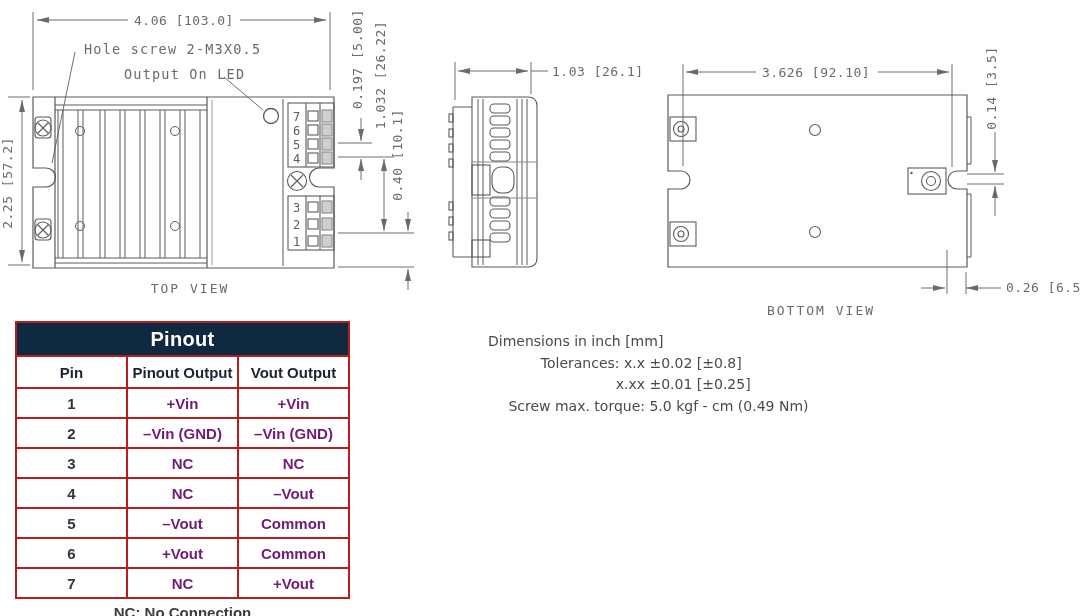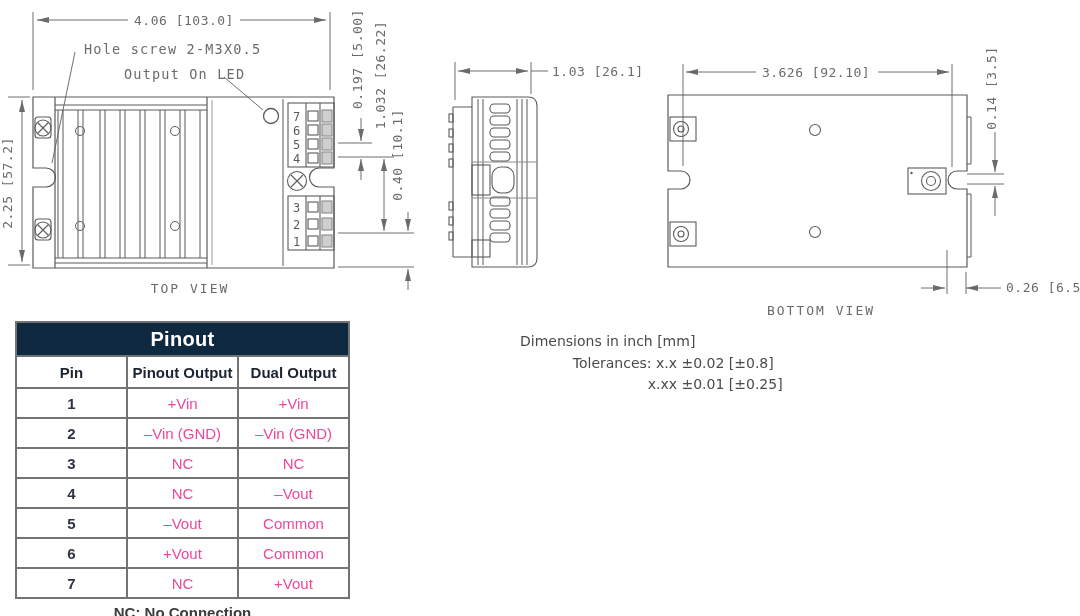--- a/index.html
+++ b/index.html
@@ -7,29 +7,29 @@
           font-family:"Liberation Sans",sans-serif;}
   svg{position:absolute;}
   svg text{font-family:"DejaVu Sans Mono",monospace;fill:#6b6b6b;}
   .dimtxt{font-size:13px;letter-spacing:0.5px;}
   .lbltxt{font-size:13.5px;letter-spacing:1.2px;}
   .captxt{font-size:13px;letter-spacing:2px;}
   .pintxt{font-size:12px;fill:#5a5a5a;}
   
   .pinout-wrap{position:absolute;left:15px;top:321px;width:335px;}
   table.pt{border-collapse:collapse;width:335px;table-layout:fixed;}
-  table.pt td{border:2px solid #737373;text-align:center;padding:0;}
+  table.pt td{border:2px solid #b91c1c;text-align:center;padding:0;}
   td.pt-title{background:#0f2940;color:#ffffff;font-size:20px;font-weight:bold;height:32px;letter-spacing:0.3px;}
   tr.pt-head td{height:30px;font-size:15px;font-weight:bold;color:#1c2433;}
-  tr.pt-row td{height:28px;font-size:15px;color:#ec4899;}
+  tr.pt-row td{height:28px;font-size:15px;color:#701a75;font-weight:bold;}
   tr.pt-row td.pcol{font-weight:bold;color:#2e3440;}
   .pt-footnote{margin-top:5px;text-align:center;font-size:15px;font-weight:bold;color:#3c3c3c;}
   
   .notes{position:absolute;left:488px;top:331px;font-family:"DejaVu Sans",sans-serif;
-         font-size:14px;color:#4a4a4a;line-height:21.5px;white-space:nowrap;margin-left:32px;}
+         font-size:14px;color:#4a4a4a;line-height:21.5px;white-space:nowrap;}
   .nlabel{display:inline-block;width:157px;box-sizing:border-box;text-align:right;}
   .nlabel.indent{padding-left:82px;}
 </style>
 </head>
 <body>
 
 <div class="canvas">
 
   <svg style="left:0;top:0;width:450px;height:300px" viewBox="0 0 450 300">
     <defs>
@@ -217,21 +217,21 @@
 
   <div class="pinout-wrap">
     <table class="pt">
       <tbody>
           <tr>
             <td class="pt-title" colspan="3">Pinout</td>
           </tr>
       <tr class="pt-head">
         <td style="width:62px">Pin</td>
         <td style="width:138px">Pinout Output</td>
-        <td style="width:135px">Dual Output</td>
+        <td style="width:135px">Vout Output</td>
       </tr>
       <tr class="pt-row">
         <td class="pcol">1</td>
         <td>+Vin</td>
         <td>+Vin</td>
       </tr>
       <tr class="pt-row">
         <td class="pcol">2</td>
         <td>–Vin (GND)</td>
         <td>–Vin (GND)</td>
@@ -271,15 +271,19 @@
       <span>Dimensions in inch [mm]</span>
     </div>
     <div class="nrow">
       <span class="nlabel">Tolerances: x.x</span>
       <span>±0.02 [±0.8]</span>
     </div>
     <div class="nrow">
       <span class="nlabel indent">x.xx</span>
       <span>±0.01 [±0.25]</span>
     </div>
+    <div class="nrow">
+      <span class="nlabel">Screw max. torque:</span>
+      <span>5.0 kgf - cm (0.49 Nm)</span>
+    </div>
   </div>
 
 </div>
 
 </body></html>

